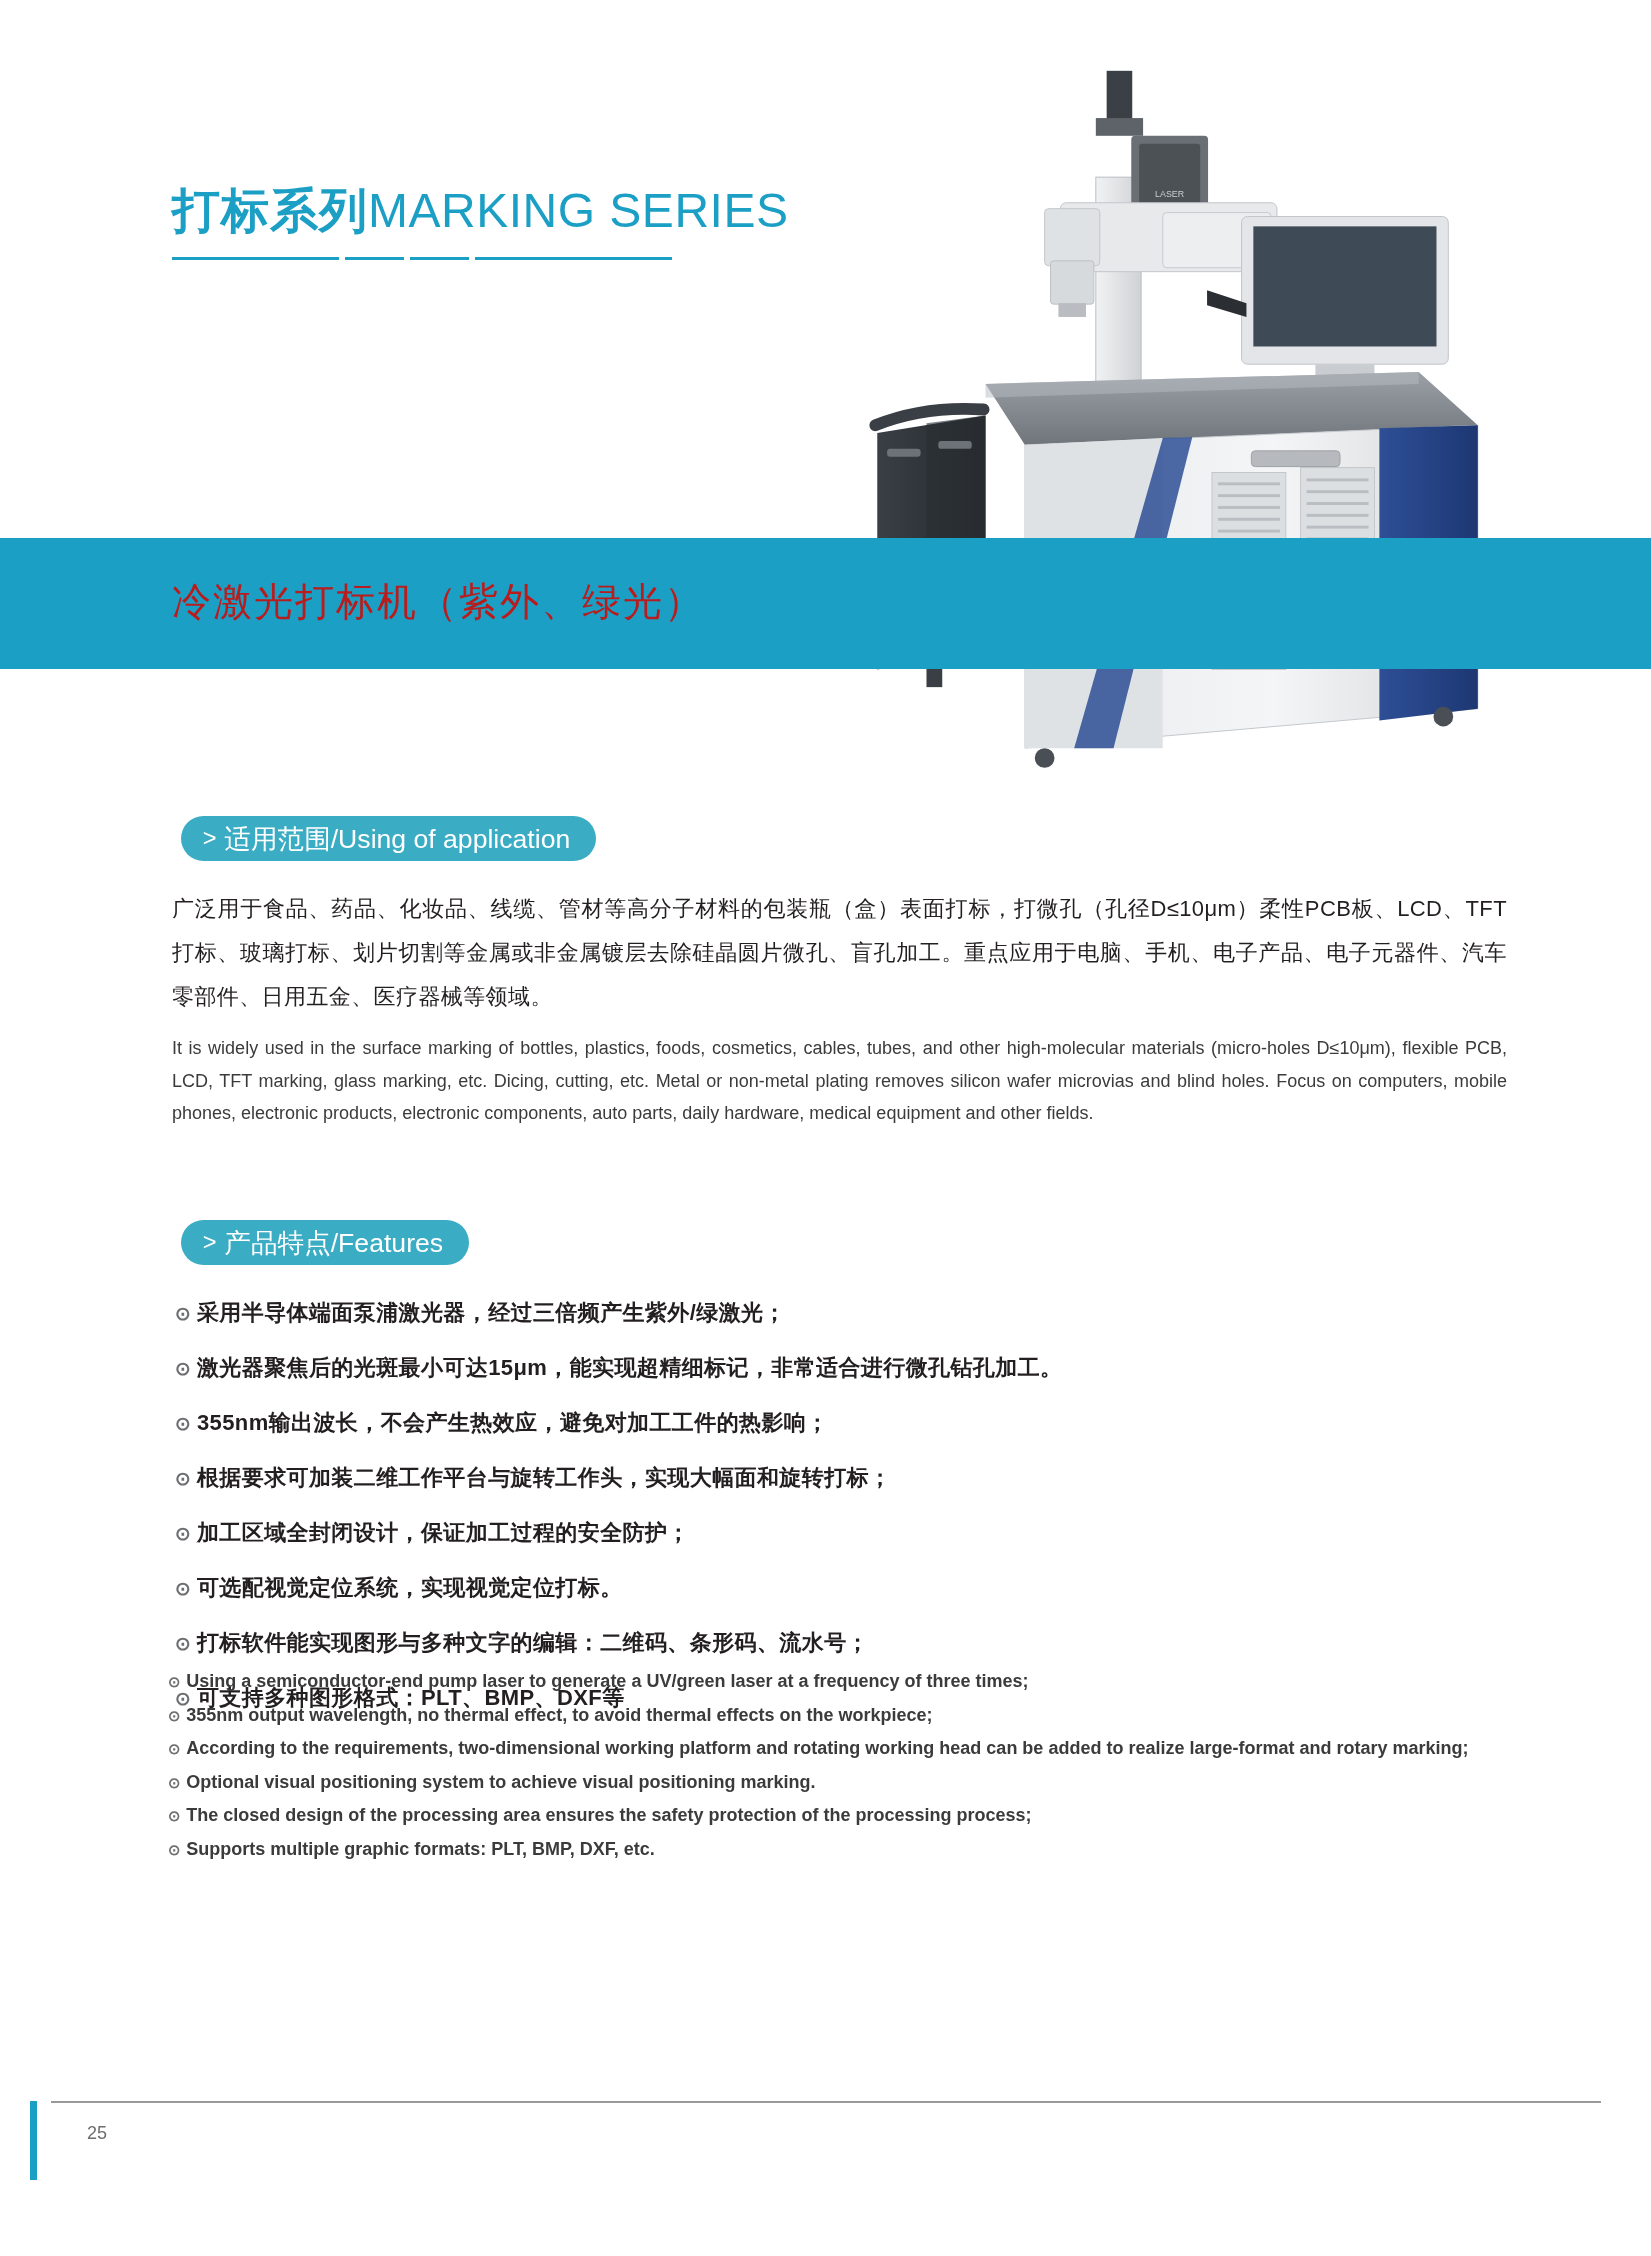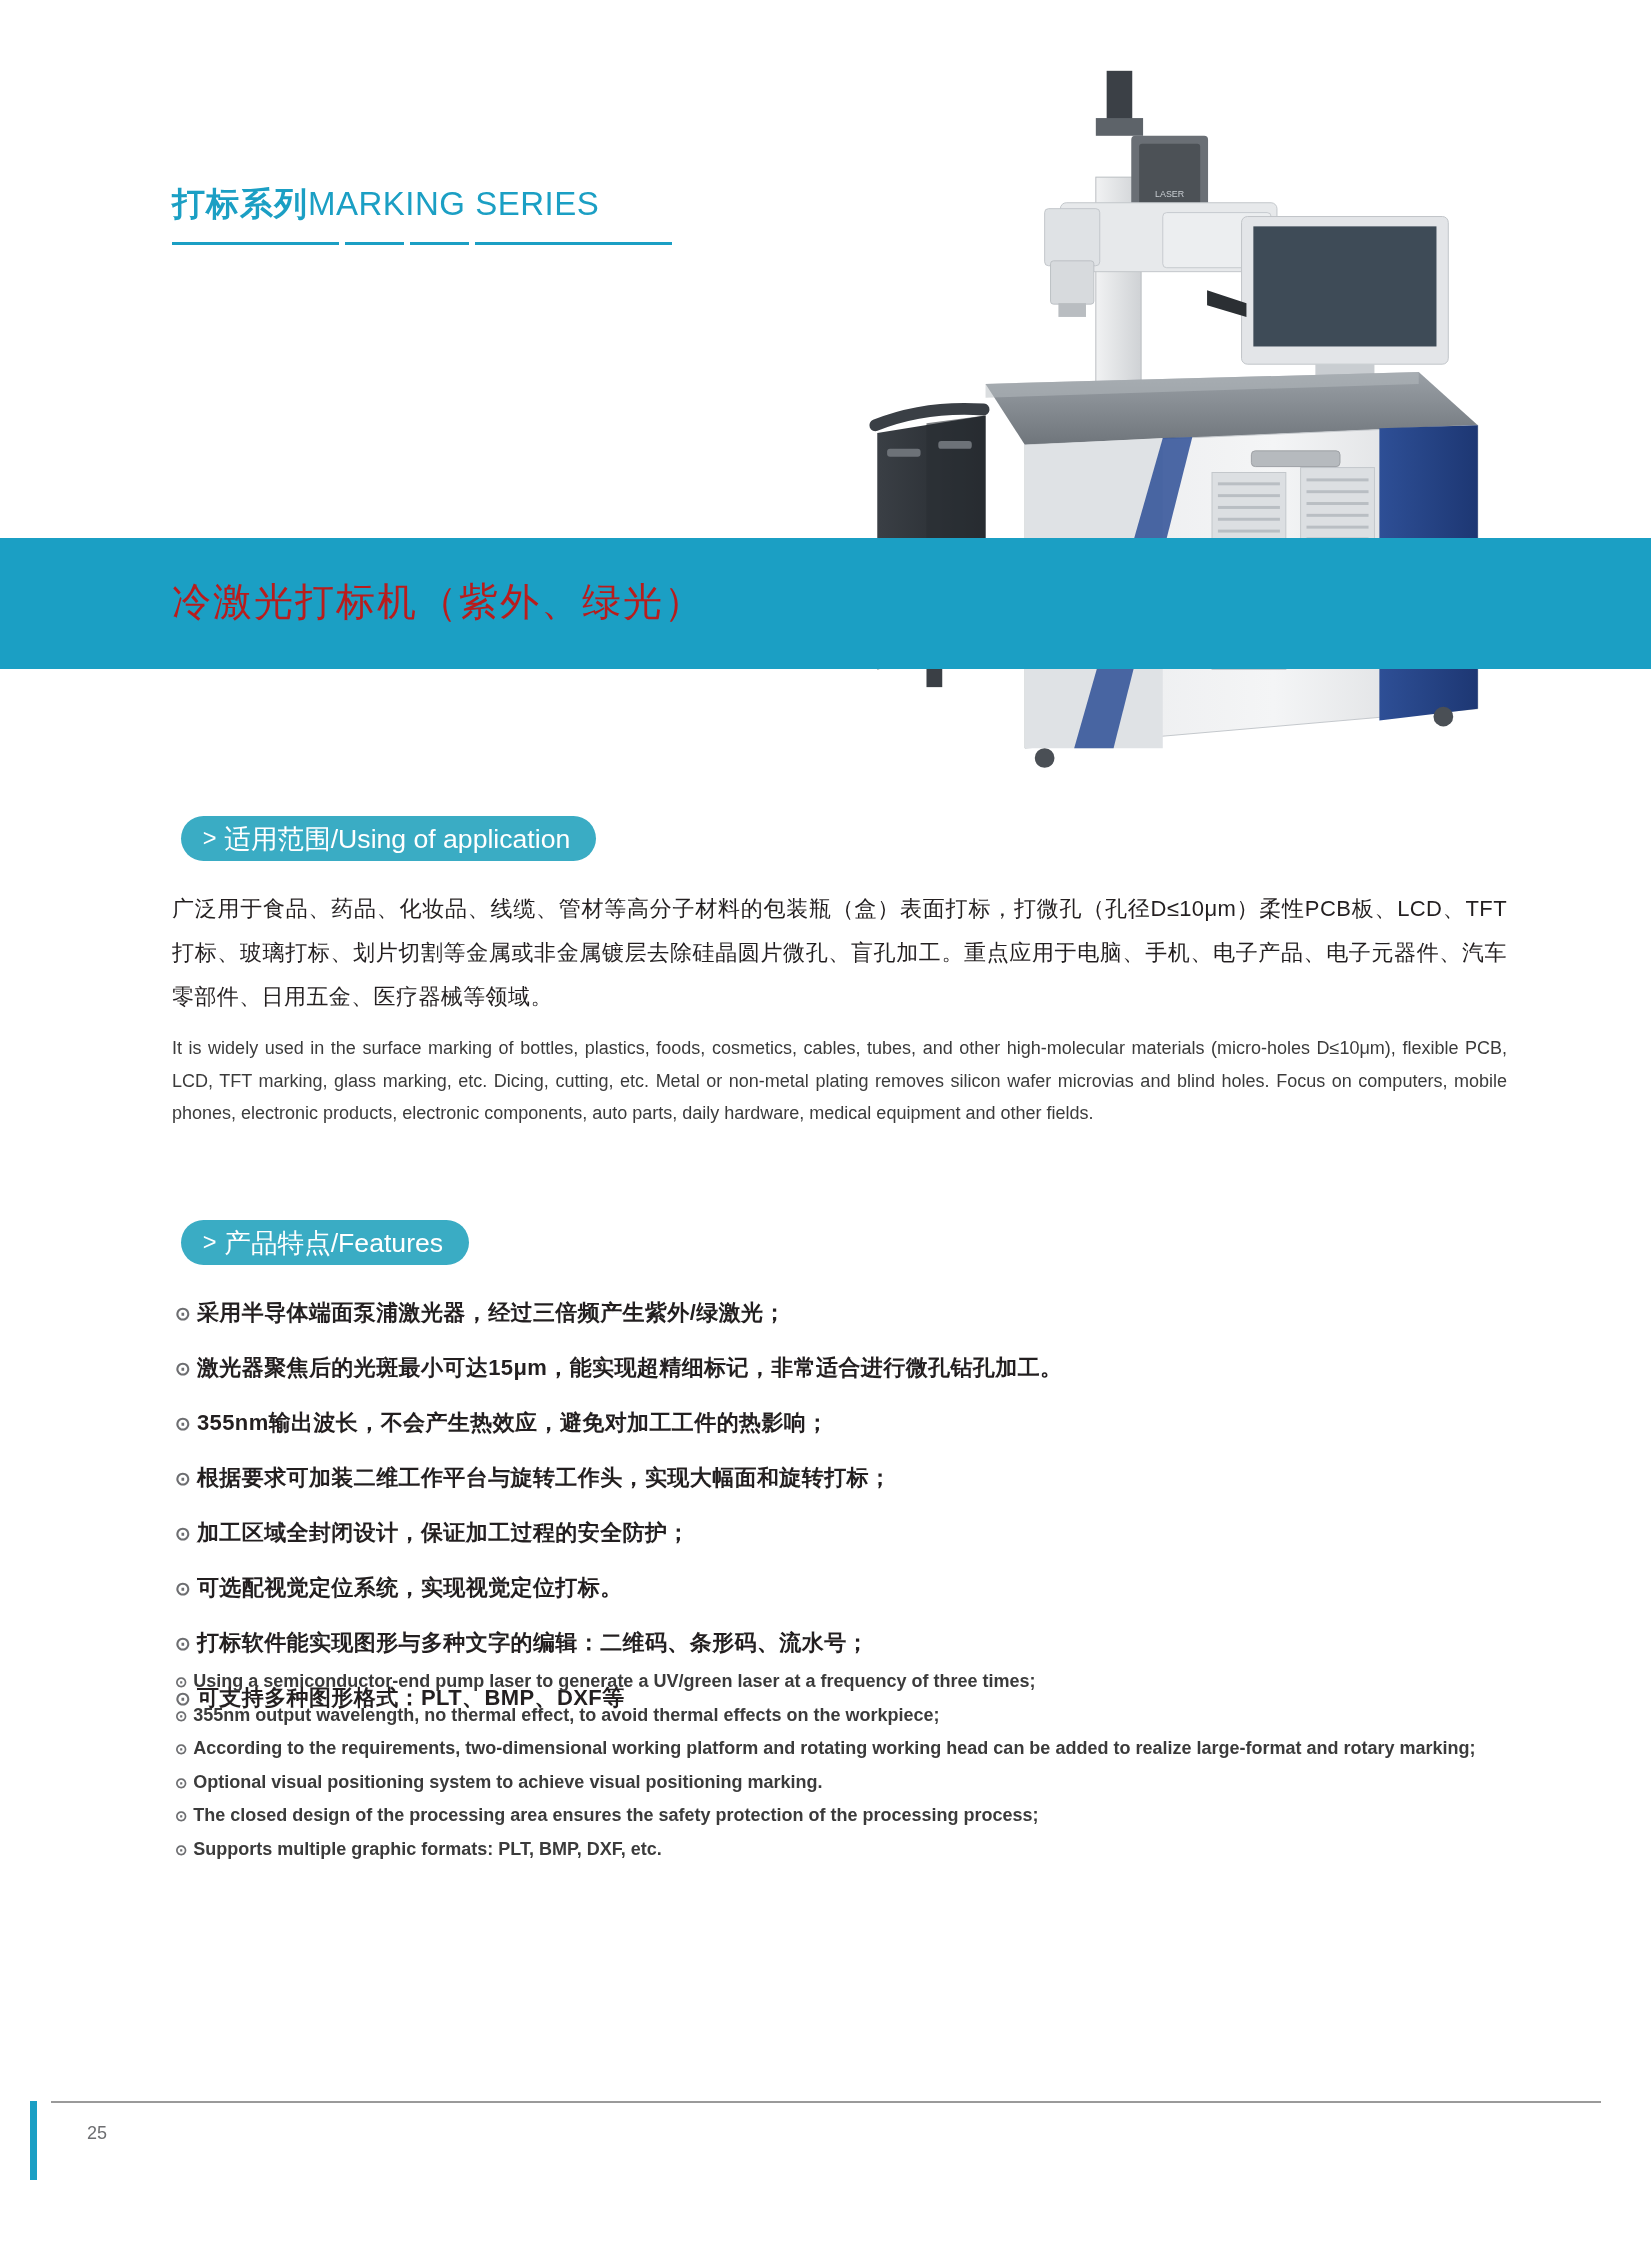--- a/index.html
+++ b/index.html
@@ -17,21 +17,21 @@
   }
 
   
   .header {
     position: absolute;
     left: 172px;
     top: 187px;
     width: 690px;
   }
   .header-title {
-    font-size: 33px;
+    font-size: 48px;
     line-height: 1;
     white-space: nowrap;
   }
   .header-title .cn {
     color: #1b9fc4;
     font-weight: bold;
     letter-spacing: 1px;
   }
   .header-title .en {
     color: #1b9fc4;
@@ -139,21 +139,21 @@
   }
   .feature-cn li .bullet,
   .feature-en li .bullet {
     color: #6d6e71;
     margin-right: 5.9px;
   }
   .feature-cn li .bullet { font-size: 18.7px; }
 
   .feature-en {
     position: absolute;
-    left: 175px;
+    left: 168px;
     top: 1665px;
     width: 1342px;
   }
   .feature-en li {
     list-style: none;
     font-size: 18px;
     line-height: 32.5px;
     color: #3b3b3b;
     margin-bottom: 0;
     text-align: justify;

